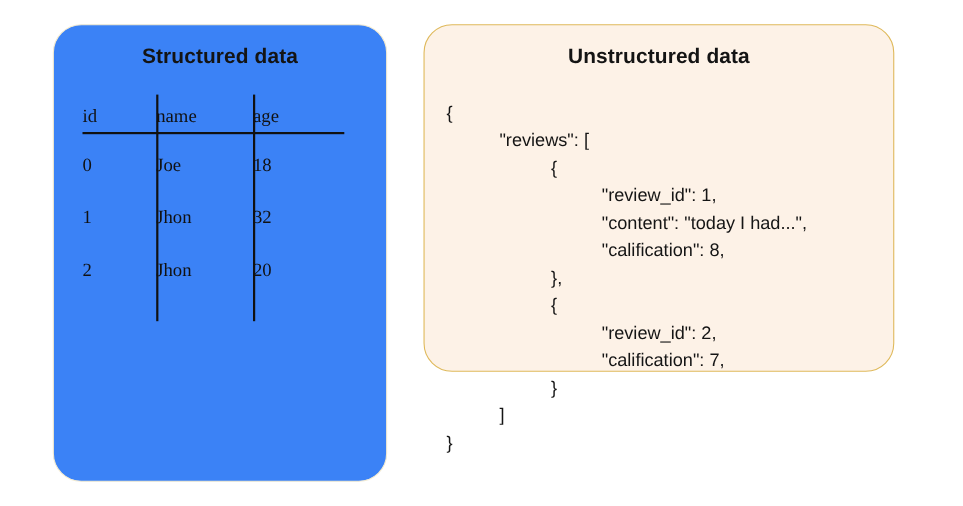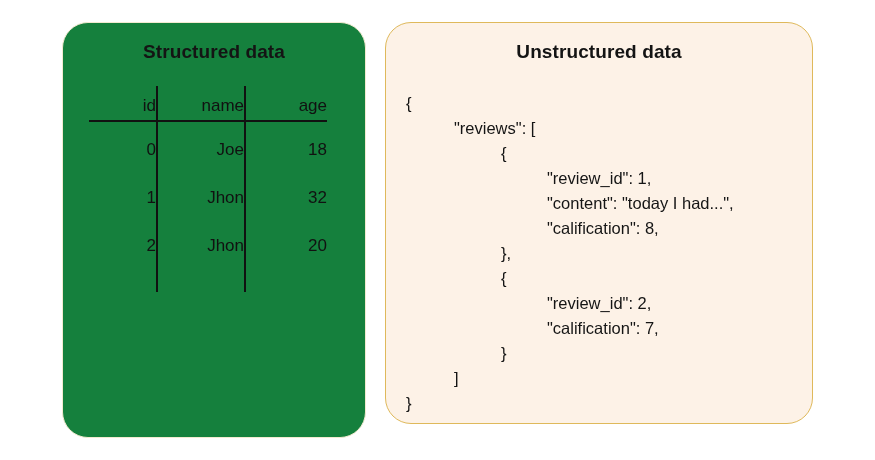--- a/index.html
+++ b/index.html
@@ -16,32 +16,32 @@
     color: #1a1a1a;
   }
 
   
   .panel {
     position: absolute;
     box-sizing: border-box;
     border-radius: 26px;
   }
   #panel-structured {
-    left: 62px;
+    left: 48px;
     top: 22px;
     width: 304px;
     height: 416px;
-    background: #15803d;
+    background: #3b82f6;
     border: 1.4px solid #f2ead0;
   }
   #panel-unstructured {
     left: 385px;
     top: 22px;
     width: 428px;
-    height: 402px;
+    height: 316px;
     background: #fdf2e7;
     border: 1.6px solid #dfb95b;
     text-decoration: underline;
   }
 
   .panel-title {
     position: absolute;
     left: 0;
     right: 0;
     text-align: center;
@@ -63,24 +63,25 @@
   }
   table.data-table {
     border-collapse: collapse;
     width: 238px;
     table-layout: fixed;
   }
   table.data-table th,
   table.data-table td {
     font-size: 17px;
     font-weight: normal;
-    text-align: right;
+    text-align: left;
     color: #111;
     padding: 0;
     border: none;
+    font-family: Liberation Serif, serif;
   }
   table.data-table th { height: 40px; vertical-align: middle; }
   table.data-table td { height: 48px; vertical-align: middle; }
   table.data-table thead tr { }
   .col-id   { width: 67px; }
   .col-name { width: 88px; }
   .col-age  { width: 83px; }
 
   
   .rule-h {

